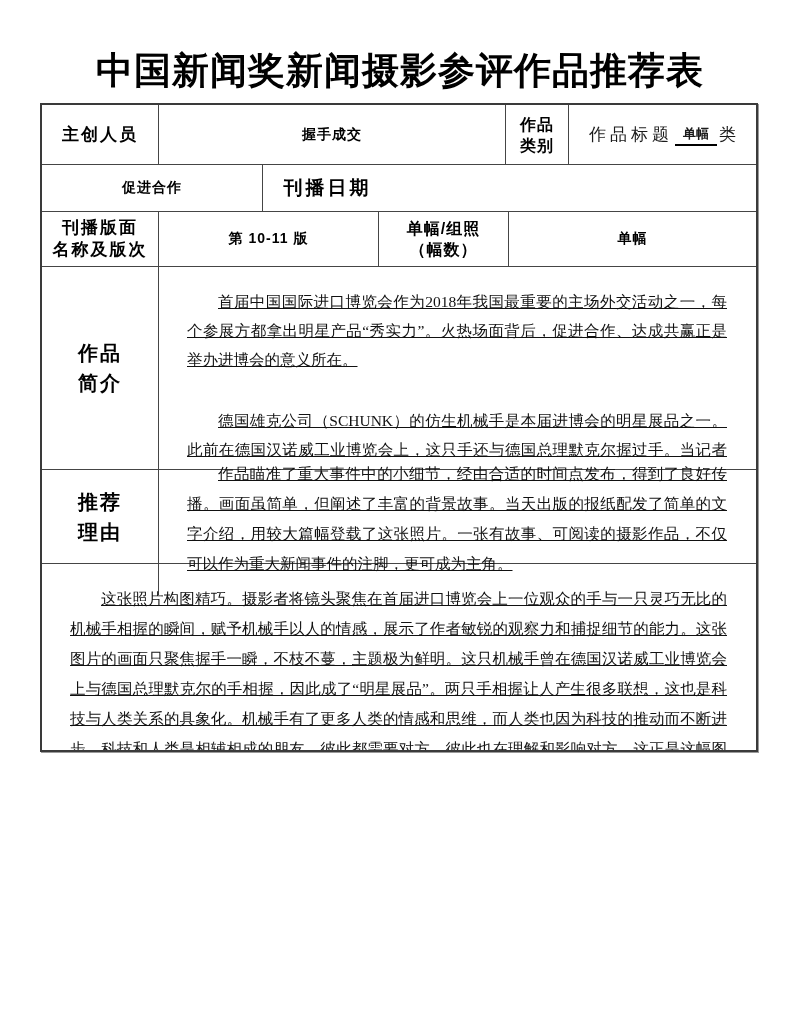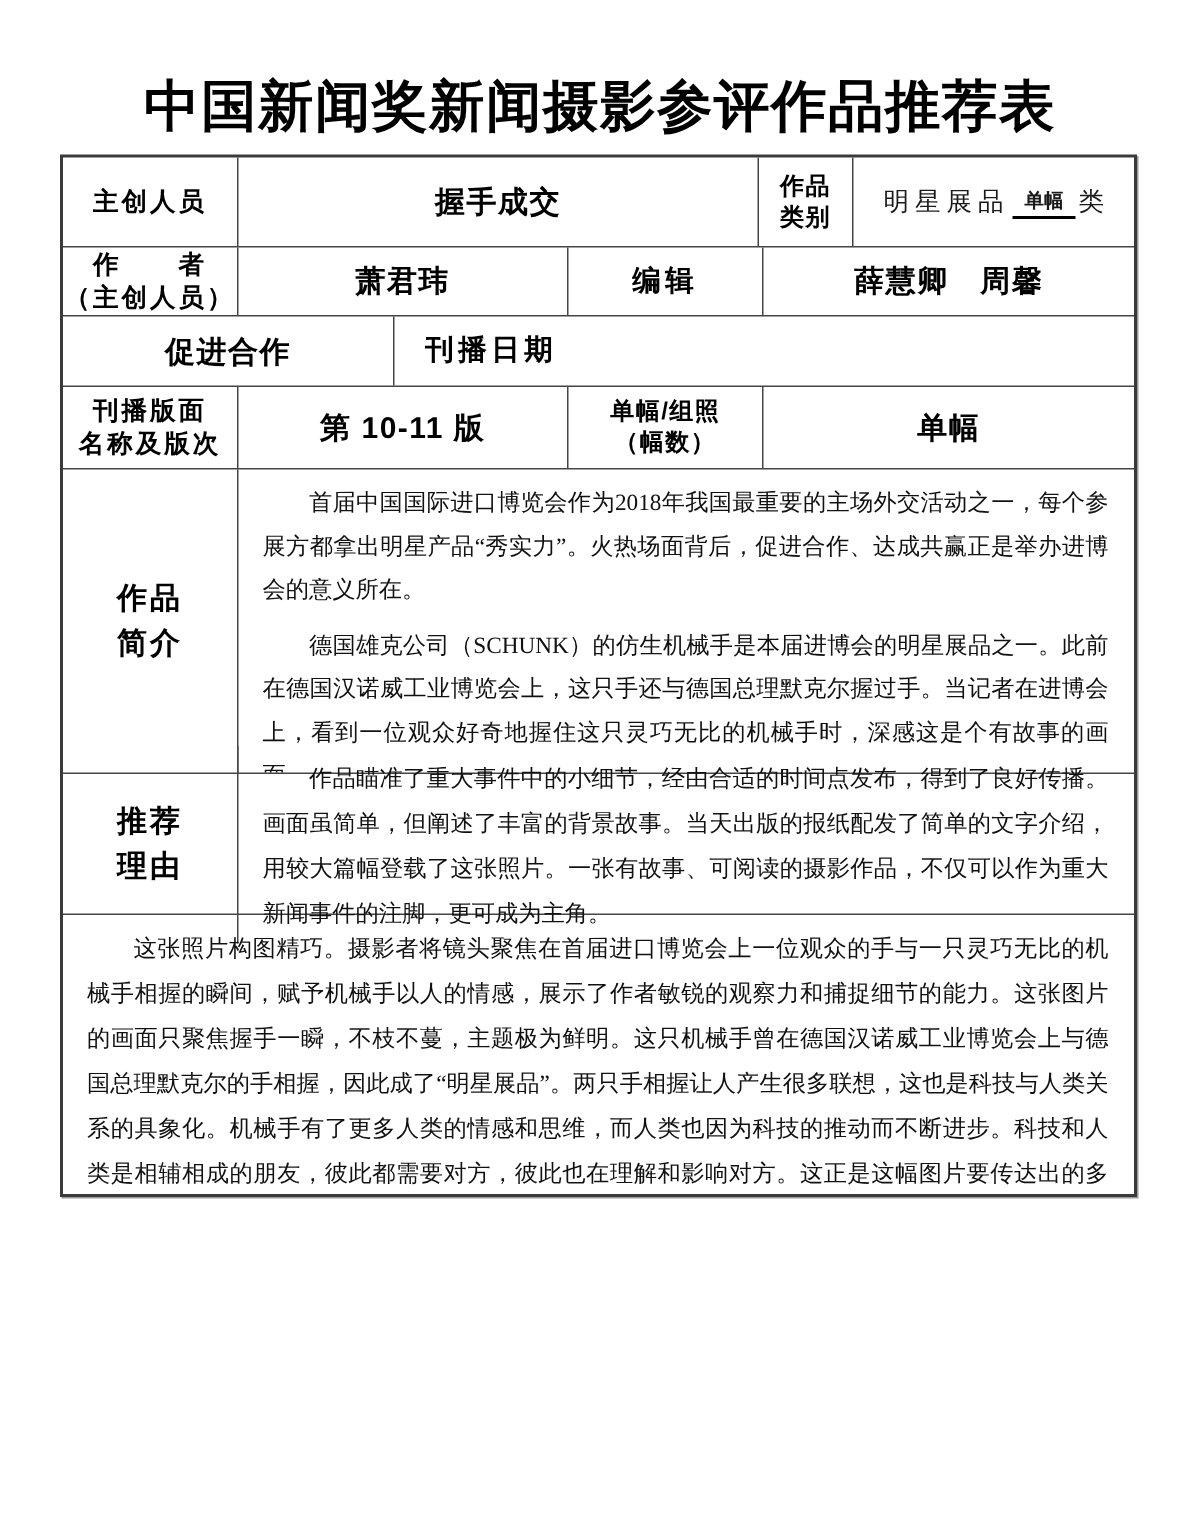--- a/index.html
+++ b/index.html
@@ -67,21 +67,21 @@
     font-size: 17px;
     line-height: 22px;
     letter-spacing: 2px;
     color: #000;
   }
   .lbl-big { font-size: 19px; letter-spacing: 3px; }
   .lbl-cat { font-size: 16px; letter-spacing: 1px; line-height: 21px; }
   .val {
     font-family: "Liberation Sans", sans-serif;
     font-weight: bold;
-    font-size: 20px;
+    font-size: 14px;
     letter-spacing: 1px;
     color: #000;
   }
   .val-date {
     font-family: "Liberation Serif", serif;
     font-weight: normal;
     font-size: 19px;
     letter-spacing: 2px;
   }
   .cat-line { display: flex; align-items: flex-end; }
@@ -112,61 +112,53 @@
     letter-spacing: 2px;
     color: #000;
   }
   .section-text {
     align-items: stretch;
     justify-content: flex-start;
     text-align: justify;
     padding: 4px 13px 0 12px;
   }
   .section-text p {
-    margin: 4px;
+    margin: 16px;
     text-indent: 2em;
     font-family: "Liberation Serif", serif;
     font-size: 15.5px;
     line-height: 29px;
     color: #111;
+    text-decoration: underline;
   }
   .section-text.loose p { line-height: 30px; }
 </style>
 </head>
 <body>
 
 <div class="page-title">中国新闻奖新闻摄影参评作品推荐表</div>
 
 <div class="form-table">
 
   <div class="row h-r1">
     <div class="cell w-lab1 lbl">主创人员</div>
     <div class="cell w-r1-val val">握手成交</div>
     <div class="cell w-r1-cat lbl lbl-cat">
       <span>作品</span>
       <span>类别</span>
     </div>
     <div class="cell w-rest">
       <span class="cat-line">
-        <span class="cat-prefix">明星展品</span>
+        <span class="cat-prefix">作品标题</span>
         <span class="cat-type">单幅</span>
         <span class="cat-suffix">类</span>
       </span>
     </div>
   </div>
 
-  <div class="row h-r2">
-    <div class="cell w-lab1 lbl">
-      <span>作　　者</span>
-      <span>（主创人员）</span>
-    </div>
-    <div class="cell w-val2 val">萧君玮</div>
-    <div class="cell w-lab2 lbl lbl-big">编辑</div>
-    <div class="cell w-rest val">薛慧卿　周馨</div>
-  </div>
 
   <div class="row h-r3">
     <div class="cell w-val2 val">促进合作</div>
     <div class="cell w-lab2 lbl lbl-big">刊播日期</div>
   </div>
 
   <div class="row h-r4">
     <div class="cell w-lab1 lbl">
       <span>刊播版面</span>
       <span>名称及版次</span>

